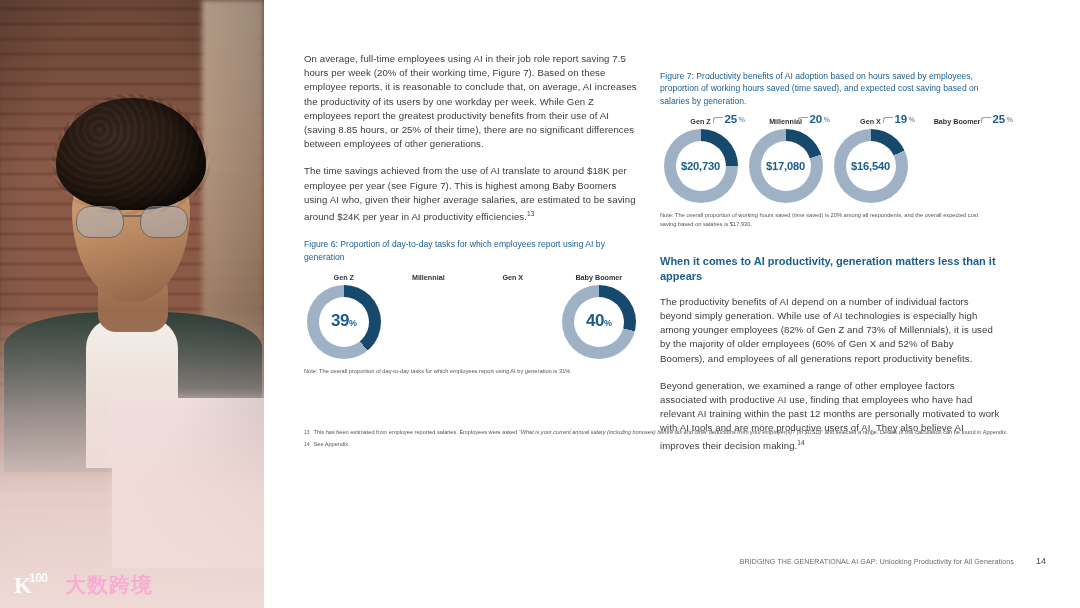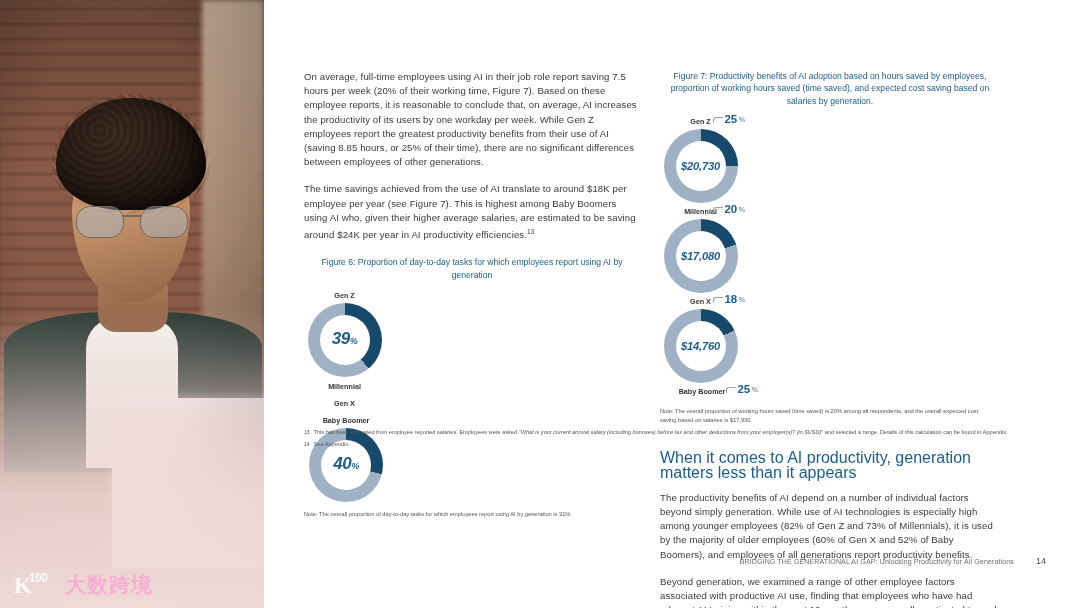--- a/index.html
+++ b/index.html
@@ -99,53 +99,53 @@
     font-weight:700;letter-spacing:-.5px;
   }
   .wm-text{
     font-size:21px;line-height:21px;color:#f9a8d4;font-weight:700;letter-spacing:1px;
     font-family:"DejaVu Sans", sans-serif;
   }
 
   
   .content{position:absolute;left:264px;top:0;width:816px;height:608px;background:#fff;}
 
-  .col-left{position:absolute;left:40px;top:70px;width:336px;}
+  .col-left{position:absolute;left:40px;top:52px;width:336px;}
   .col-right{position:absolute;left:396px;top:70px;width:340px;}
 
   p.body{
     margin:0 0 13px 0;
     font-size:9.6px;line-height:14.2px;color:#3b3b3b;
     font-family:"Liberation Sans", sans-serif;
     letter-spacing:.01em;
   }
   p.body sup{font-size:6.5px;vertical-align:super;}
 
   .fig-caption{
     font-size:8.6px;line-height:12.4px;color:#1b5e8e;
-    margin:0 0 10px 0;font-weight:400;text-align:center;
+    margin:0 0 10px 0;font-weight:400;
   }
   .section-head{
-    font-size:16px;line-height:15.4px;color:#1b5e8e;font-weight:400;
+    font-size:11px;line-height:15.4px;color:#1b5e8e;font-weight:700;
     margin:12px 0 10px 0;
   }
   .note{
     font-size:5.7px;line-height:8.4px;color:#555;margin:8px 0 0 0;
   }
 
   
-  .donut-row{display:flex;gap:5px;flex-direction:column;}
+  .donut-row{display:flex;gap:5px;}
   .donut-cell{width:81px;text-align:center;position:relative;}
   .donut-cell.wide{width:84px;}
   .donut-label{
     font-size:7.2px;color:#333;font-weight:700;margin-bottom:3px;
     white-space:nowrap;
   }
   .donut{
-    position:relative;width:74px;height:74px;margin:0 auto;border-radius:50%;font-style:italic;
+    position:relative;width:74px;height:74px;margin:0 auto;border-radius:50%;
   }
   .donut-hole{
     position:absolute;left:50%;top:50%;transform:translate(-50%,-50%);
     width:50px;height:50px;border-radius:50%;background:#fff;
     display:flex;align-items:center;justify-content:center;
   }
   .donut-val{
     font-size:17px;line-height:17px;color:#1b5e8e;font-weight:700;
     letter-spacing:-.4px;
   }
@@ -285,26 +285,26 @@
               <span class="leader"></span>
               <span class="cval">20</span>
                 <span class="cpct">%</span>
             </div>
           </div>
 
           <div class="donut-cell">
             <div class="donut-label">Gen X</div>
             <div class="donut" style="background:conic-gradient(#17496d 0 64.8deg,#9fb2c5 64.8deg 360deg);">
               <div class="donut-hole">
-                <span class="donut-val money">$14,760</span>
+                <span class="donut-val money">$16,540</span>
               </div>
             </div>
             <div class="callout">
               <span class="leader"></span>
-              <span class="cval">18</span>
+              <span class="cval">19</span>
                 <span class="cpct">%</span>
             </div>
           </div>
 
           <div class="donut-cell wide">
             <div class="donut-label">Baby Boomer</div>
             <div class="callout" style="right:-14px;">
               <span class="leader"></span>
               <span class="cval">25</span>
                 <span class="cpct">%</span>

